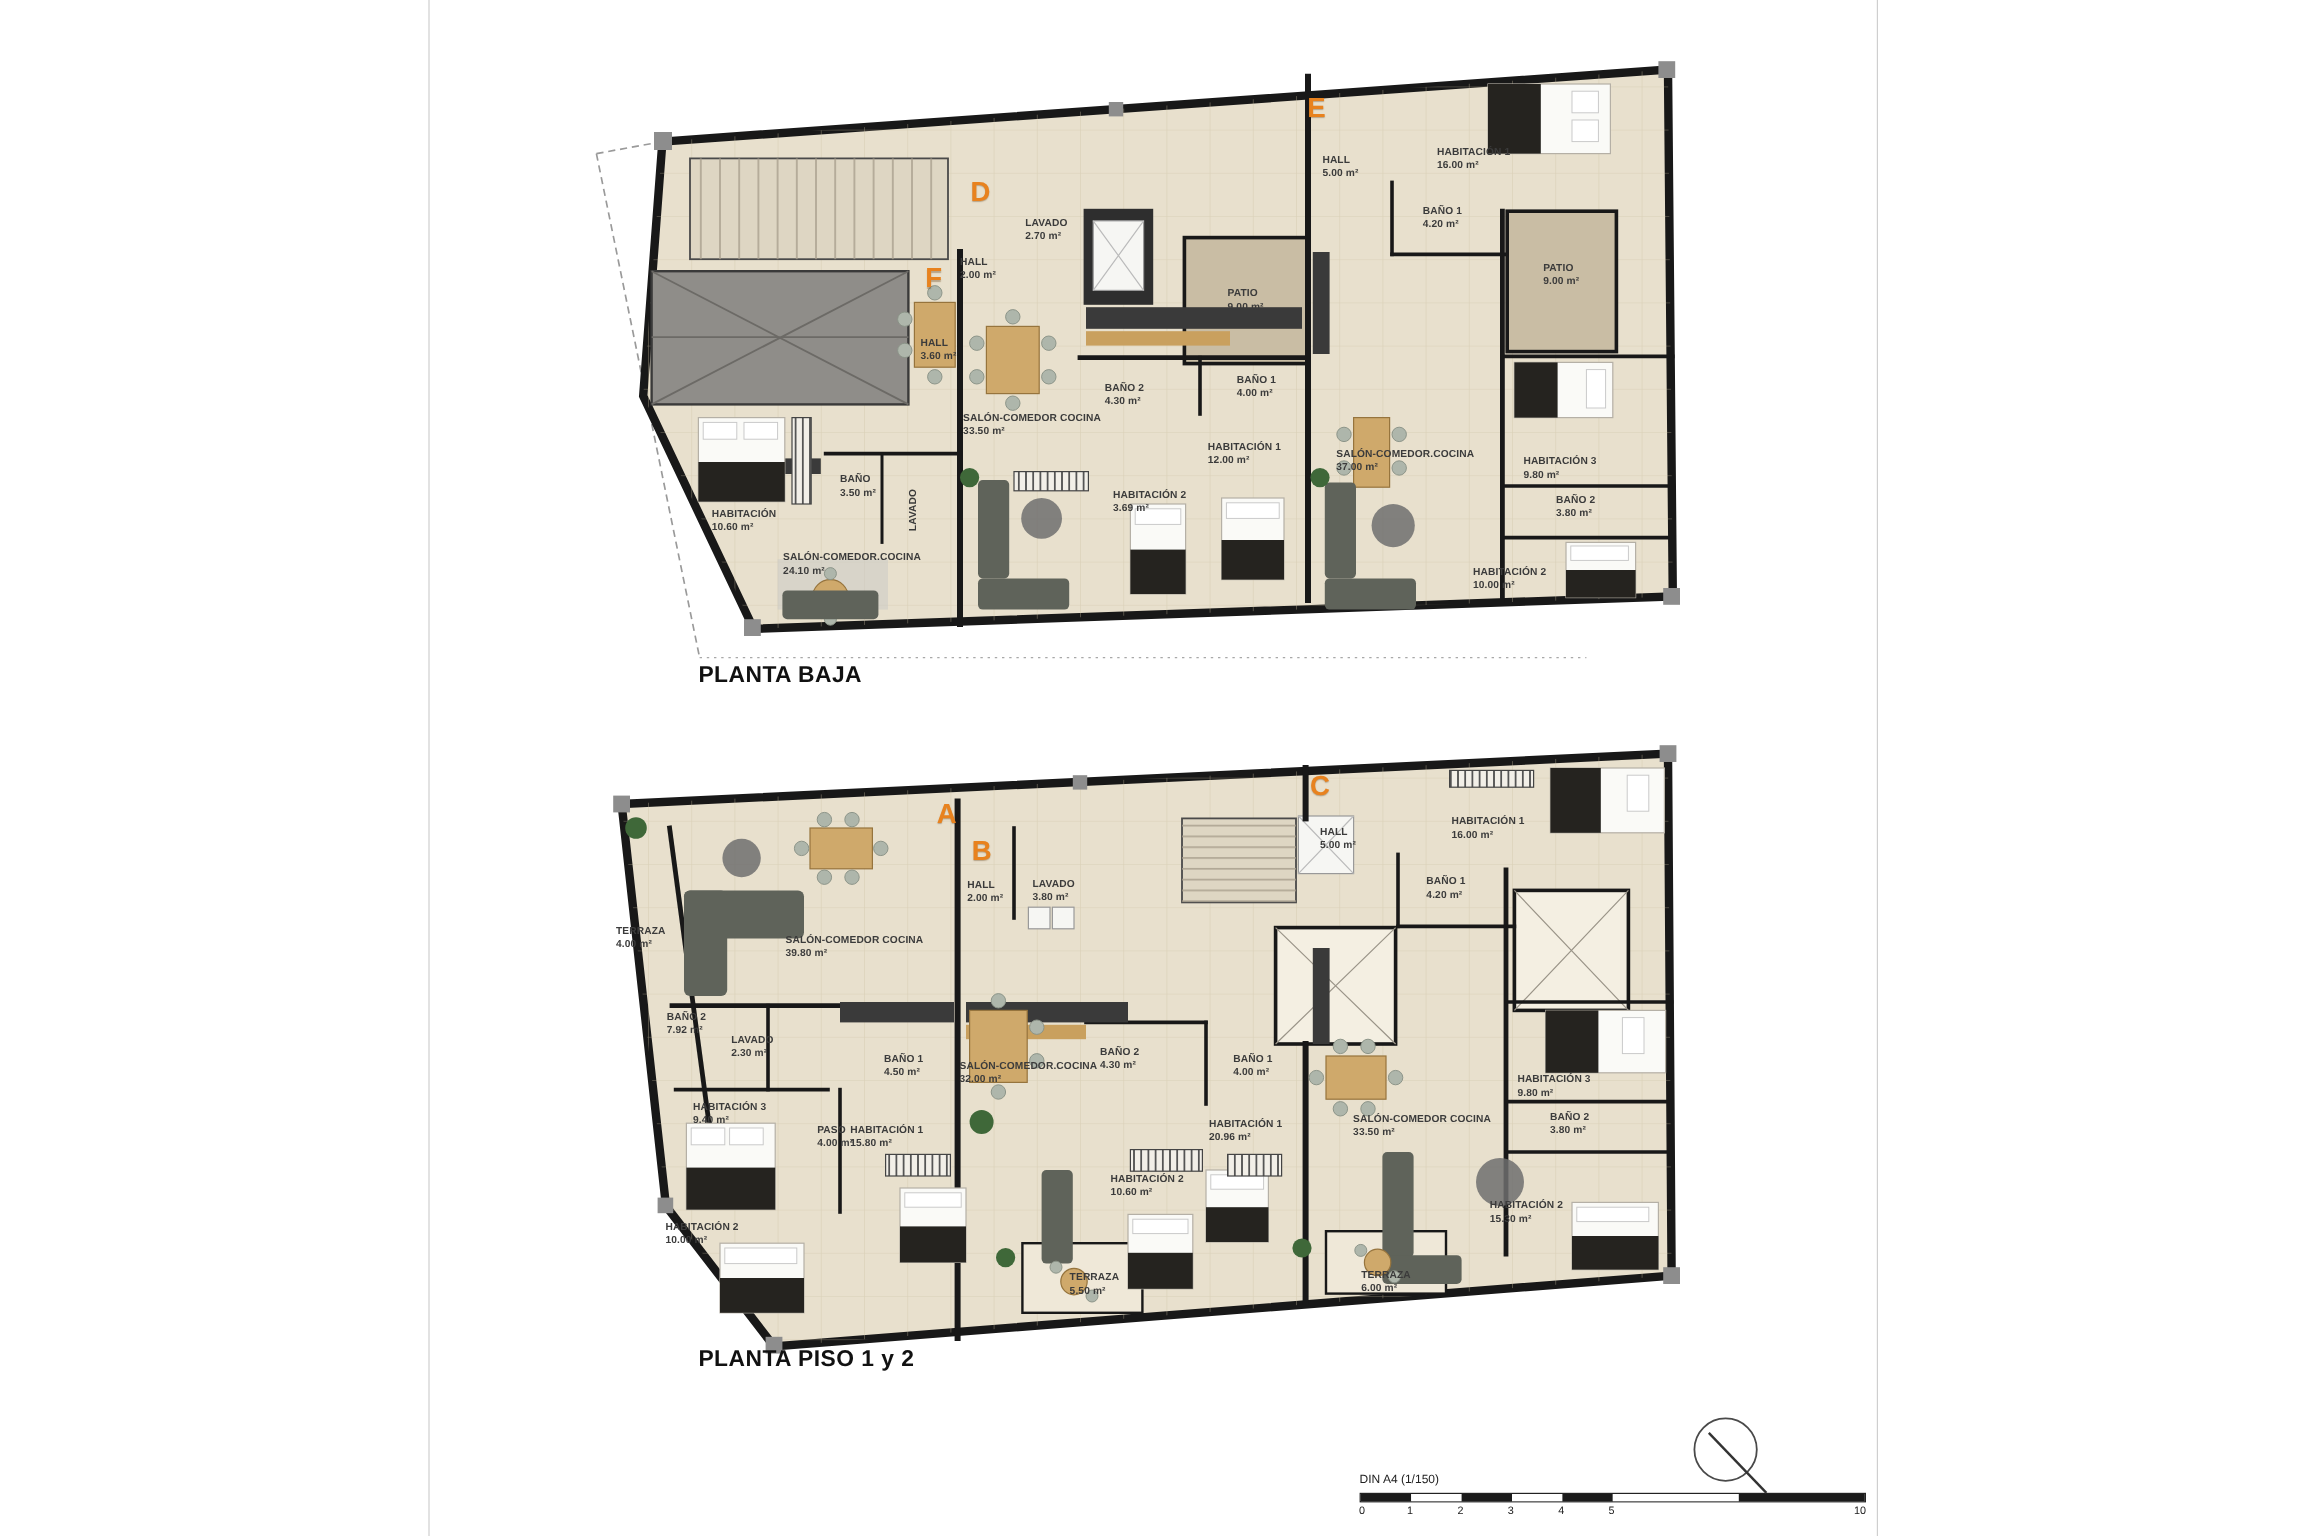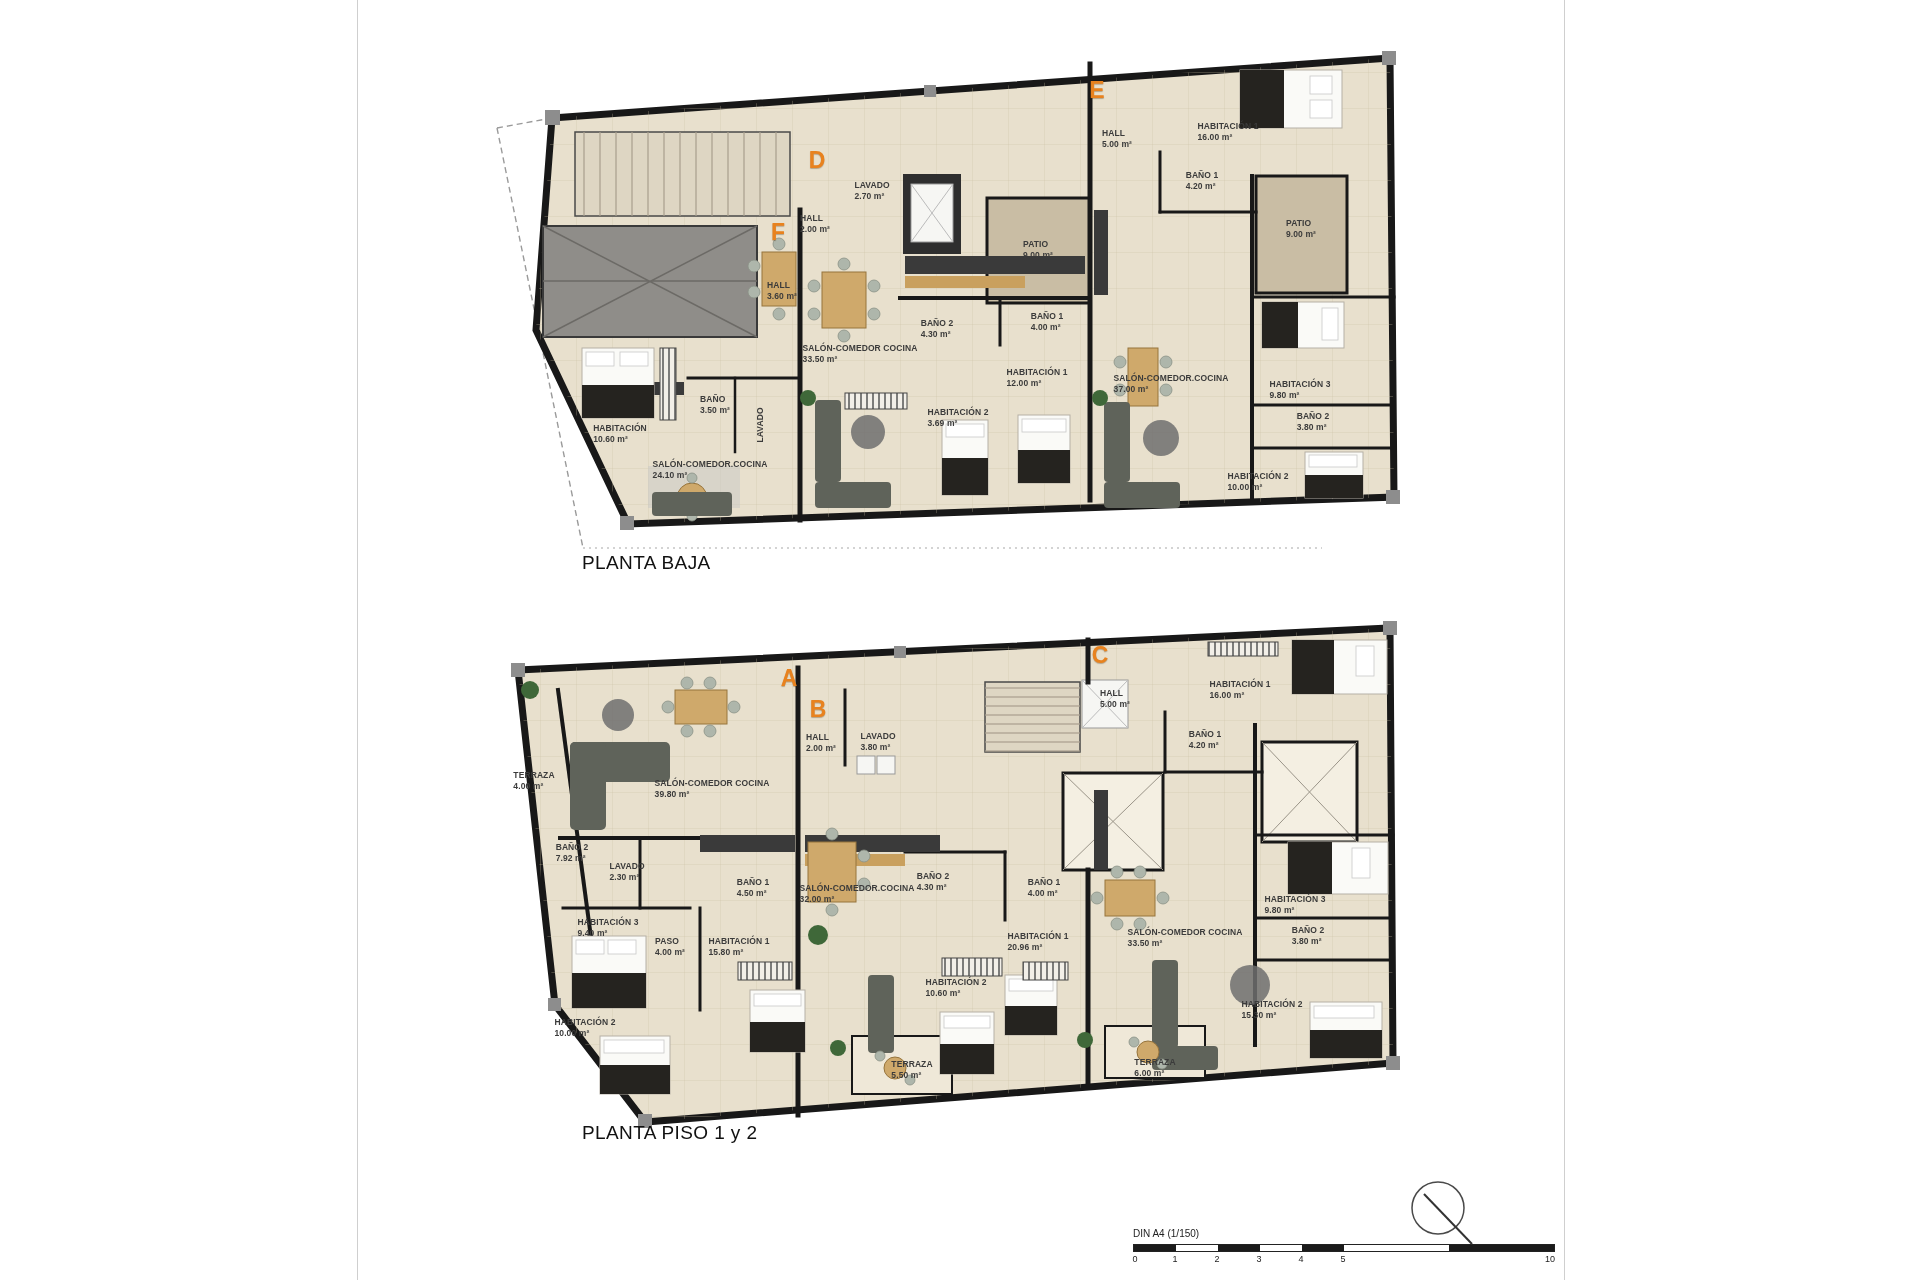--- a/index.html
+++ b/index.html
@@ -36,21 +36,21 @@
   .dash{stroke:#9a9a9a;stroke-width:1.4;stroke-dasharray:6 4;fill:none}
   .dot{stroke:#a8a8a8;stroke-width:1.2;stroke-dasharray:2 4;fill:none}
 
   
   .room-label{position:absolute;transform:translate(-50%,-50%);
     font-size:8.5px;line-height: 1.3;font-weight:600;color:#3b3b3b;
     white-space:nowrap;text-align:left;letter-spacing:.1px}
   .room-label.rot{transform:translate(-50%,-50%) rotate(-90deg)}
   .unit-letter{position:absolute;transform:translate(-50%,-50%);
     font-size:23px;font-weight:800;color:#e8821e;text-shadow:0 1px 1px rgba(90,50,0,.35)}
-  .plan-title{position:absolute;font-size:19px;font-weight:400;color:#111;letter-spacing:.4px}
+  .plan-title{position:absolute;font-size:19px;font-weight:700;color:#111;letter-spacing:.4px}
 
   
   .scalebar{position:absolute;left:1133px;top:1228px;width:422px}
   .sb-label{font-size:10px;color:#222;margin:0 0 5px 0}
   .sb-bar{position:relative;height:6px;border:1px solid #222;background:#fff}
   .sb-seg{position:absolute;top:0;bottom:0}
   .sb-ticks{position:relative;height:12px;margin-top:2px;font-size:9px;color:#222}
   .sb-tick{position:absolute;transform:translateX(-50%)}
 
   .north{position:absolute;left:1406px;top:1178px}
@@ -492,21 +492,21 @@
         <div>2.30 m²</div>
       </div>
       <div class="room-label" style="left: 753px; top: 888px;">
         <div>BAÑO 1</div>
         <div>4.50 m²</div>
       </div>
       <div class="room-label" style="left: 608px; top: 928px;">
         <div>HABITACIÓN 3</div>
         <div>9.40 m²</div>
       </div>
-      <div class="room-label" style="left: 670px; top: 947px;">
+      <div class="room-label" style="left: 696px; top: 947px;">
         <div>PASO</div>
         <div>4.00 m²</div>
       </div>
       <div class="room-label" style="left: 739px; top: 947px;">
         <div>HABITACIÓN 1</div>
         <div>15.80 m²</div>
       </div>
       <div class="room-label" style="left: 585px; top: 1028px;">
         <div>HABITACIÓN 2</div>
         <div>10.00 m²</div>

